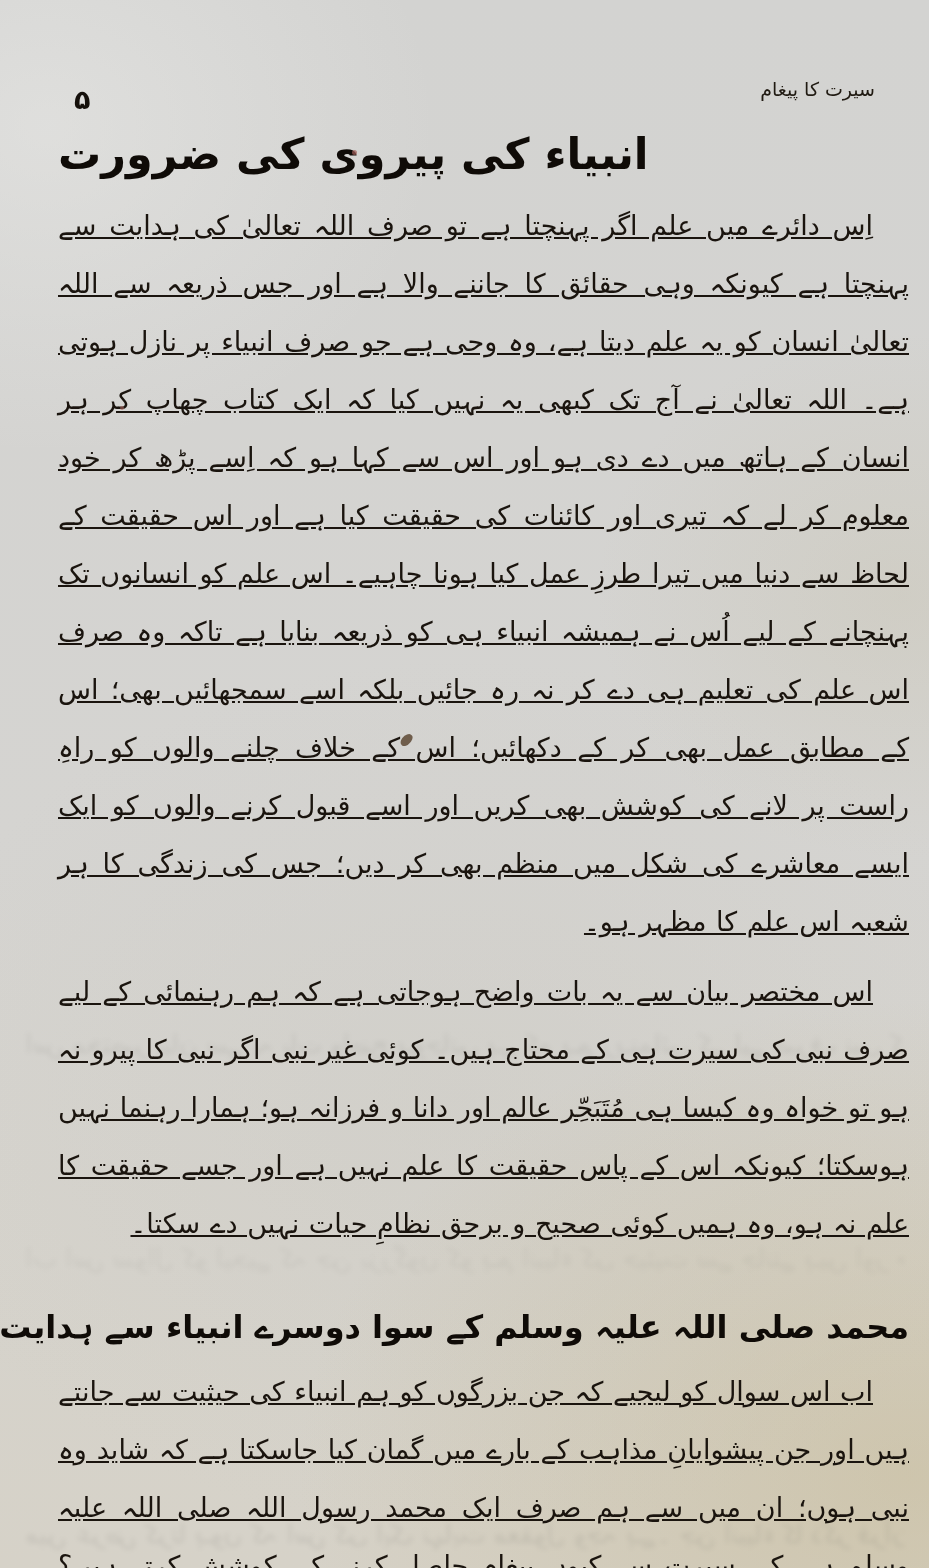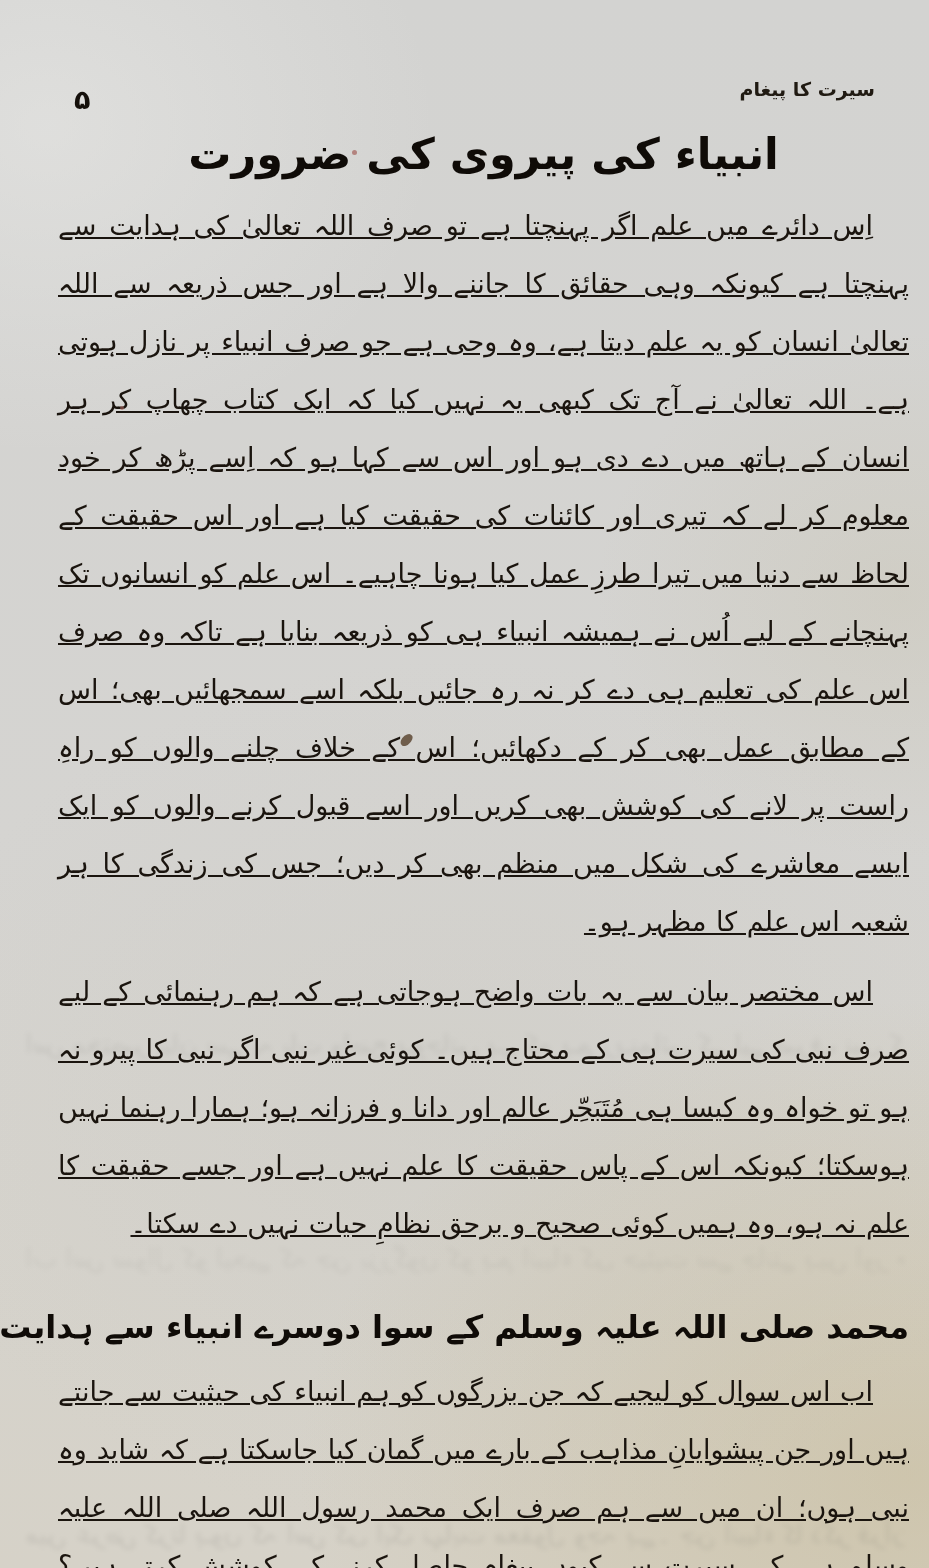--- a/index.html
+++ b/index.html
@@ -26,38 +26,38 @@
 
   
   .header-row {
     display: flex;
     justify-content: space-between;
     align-items: flex-start;
     padding: 78px 54px 0 74px;
   }
   .running-header {
     font-size: 19px;
-    font-weight: bold;
+    font-weight: normal;
     letter-spacing: 0px;
     color: #201a12;
   }
   .page-number {
     font-size: 27px;
     font-weight: bold;
     margin-top: 6px;
     color: #15100b;
   }
 
   main {
     padding: 0 20px 0 58px;
   }
 
   h1.section-heading {
     margin: 10px 0 14px 0;
-    text-align: center;
+    text-align: left;
     font-size: 43px;
     line-height: 1.35;
     font-weight: bold;
     color: #0f0b07;
   }
   h2.section-heading {
     margin: 50px 0 10px 0;
     text-align: right;
     font-size: 32px;
     line-height: 1.55;

